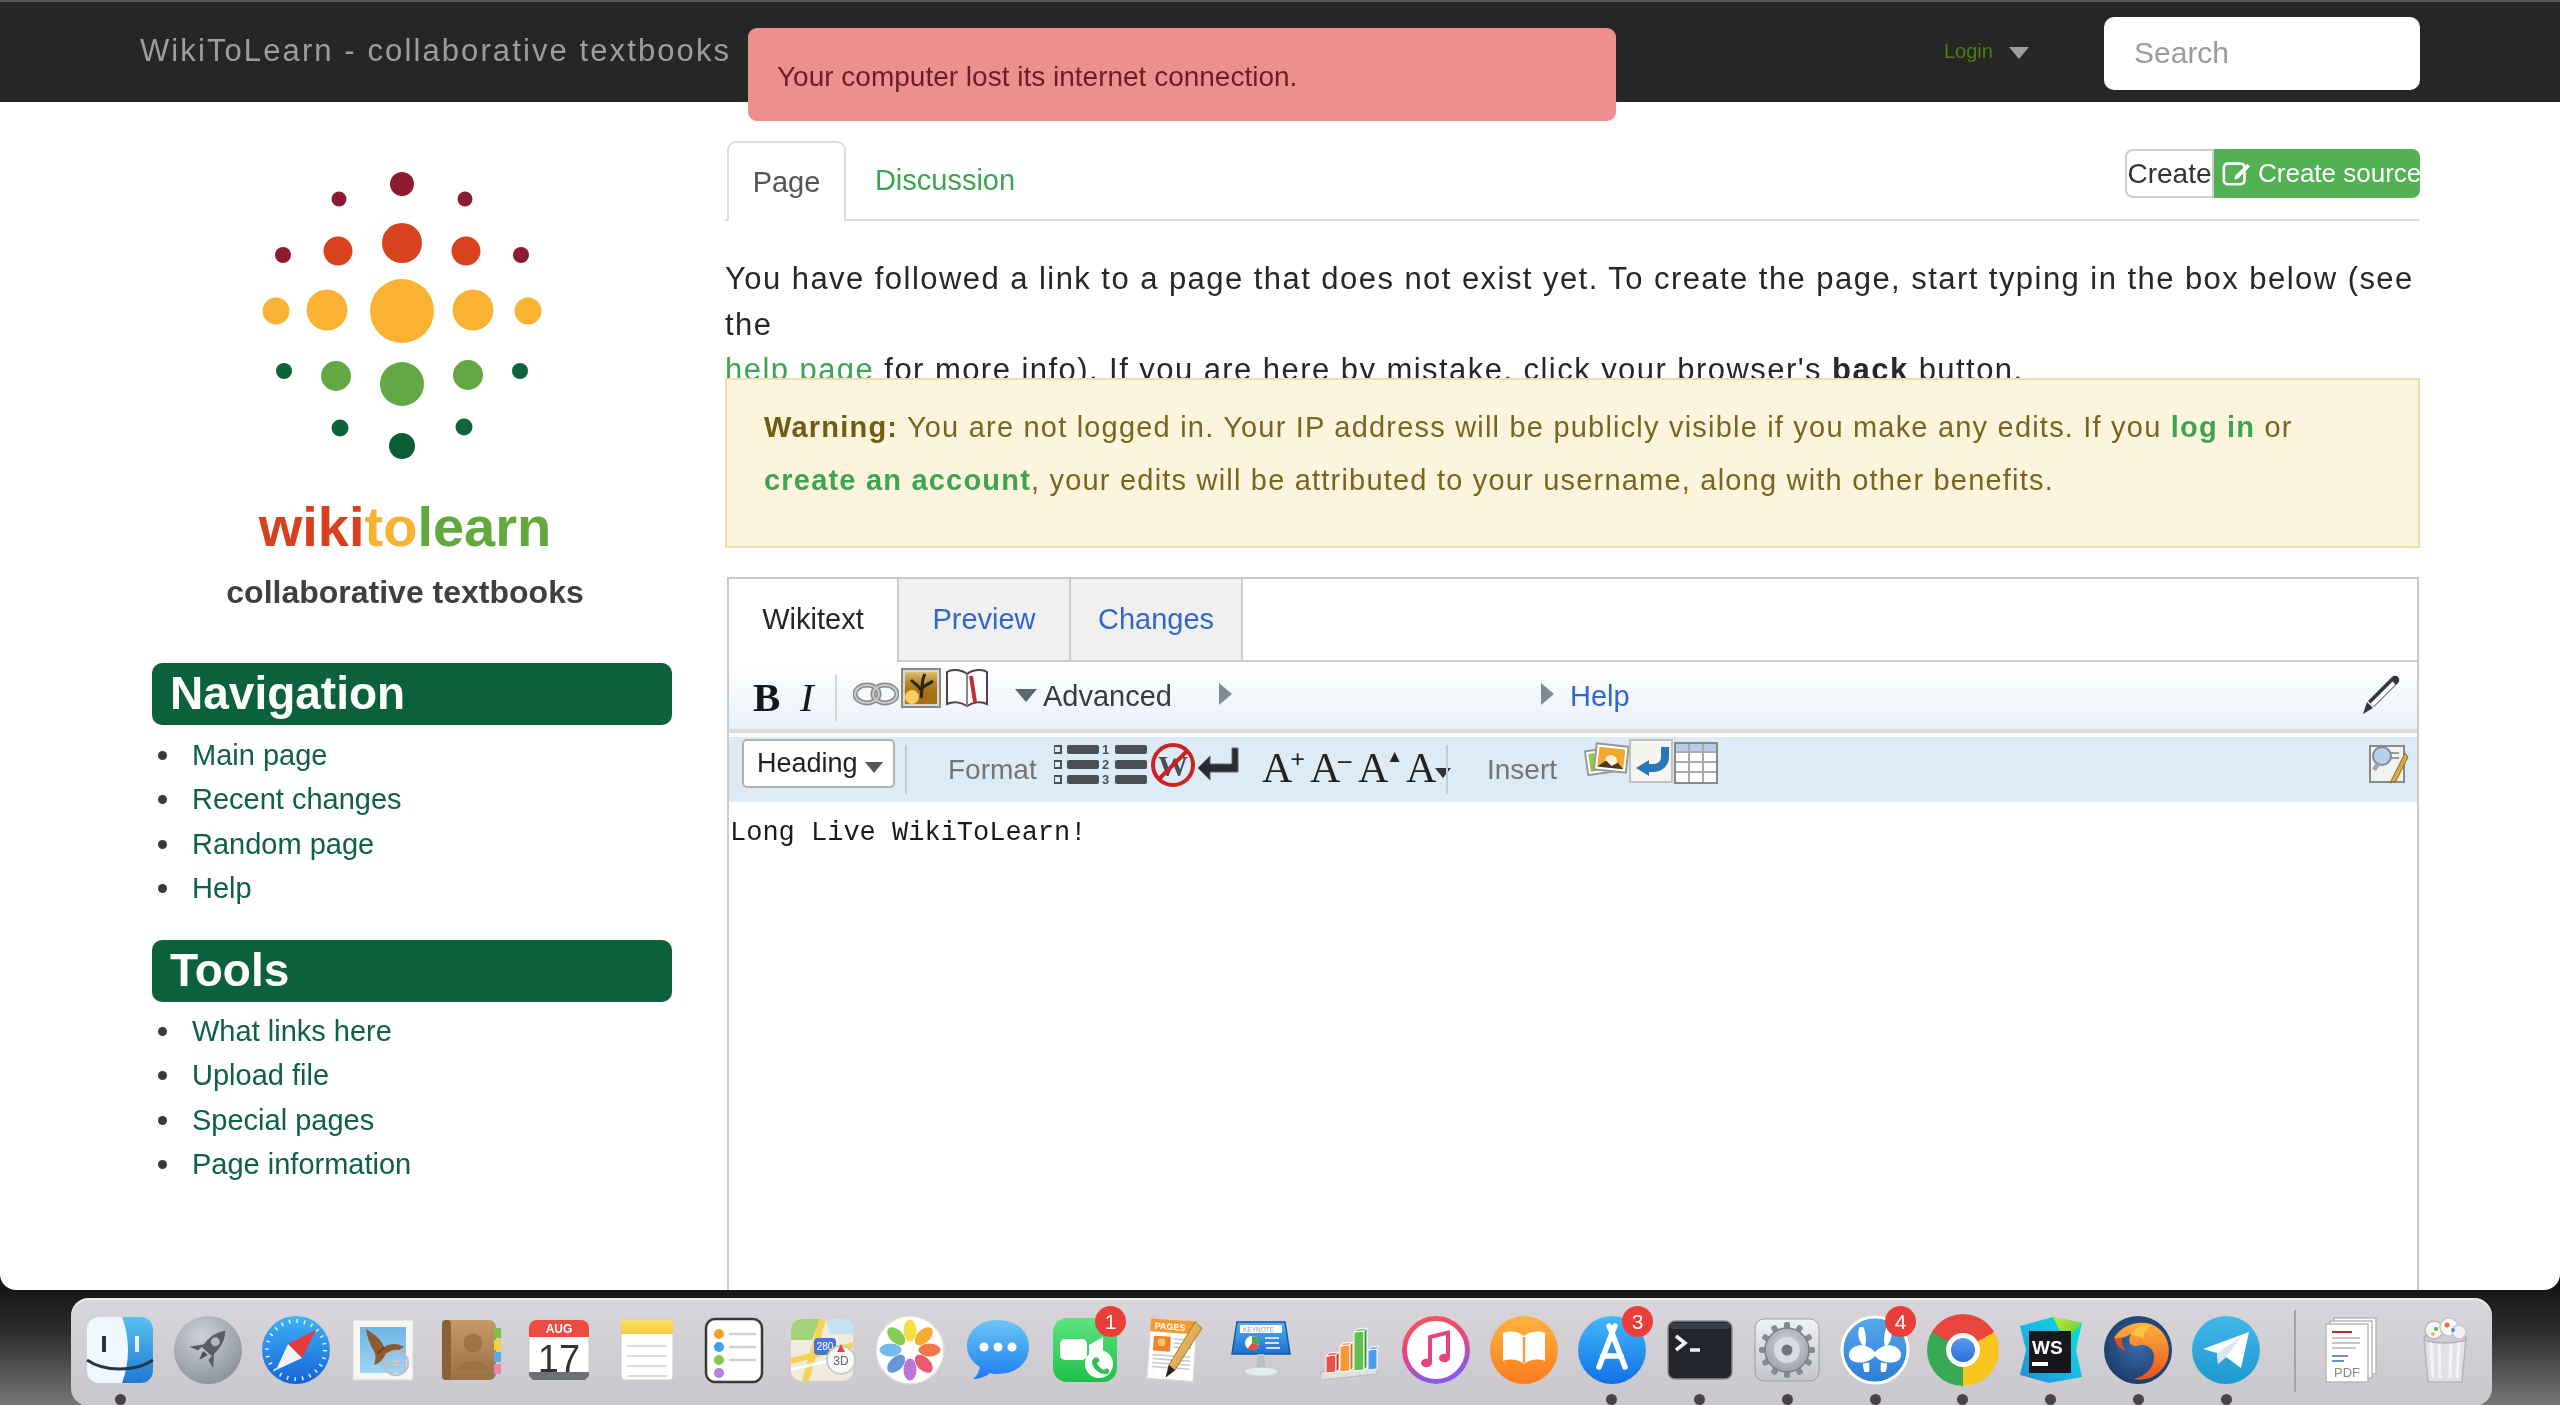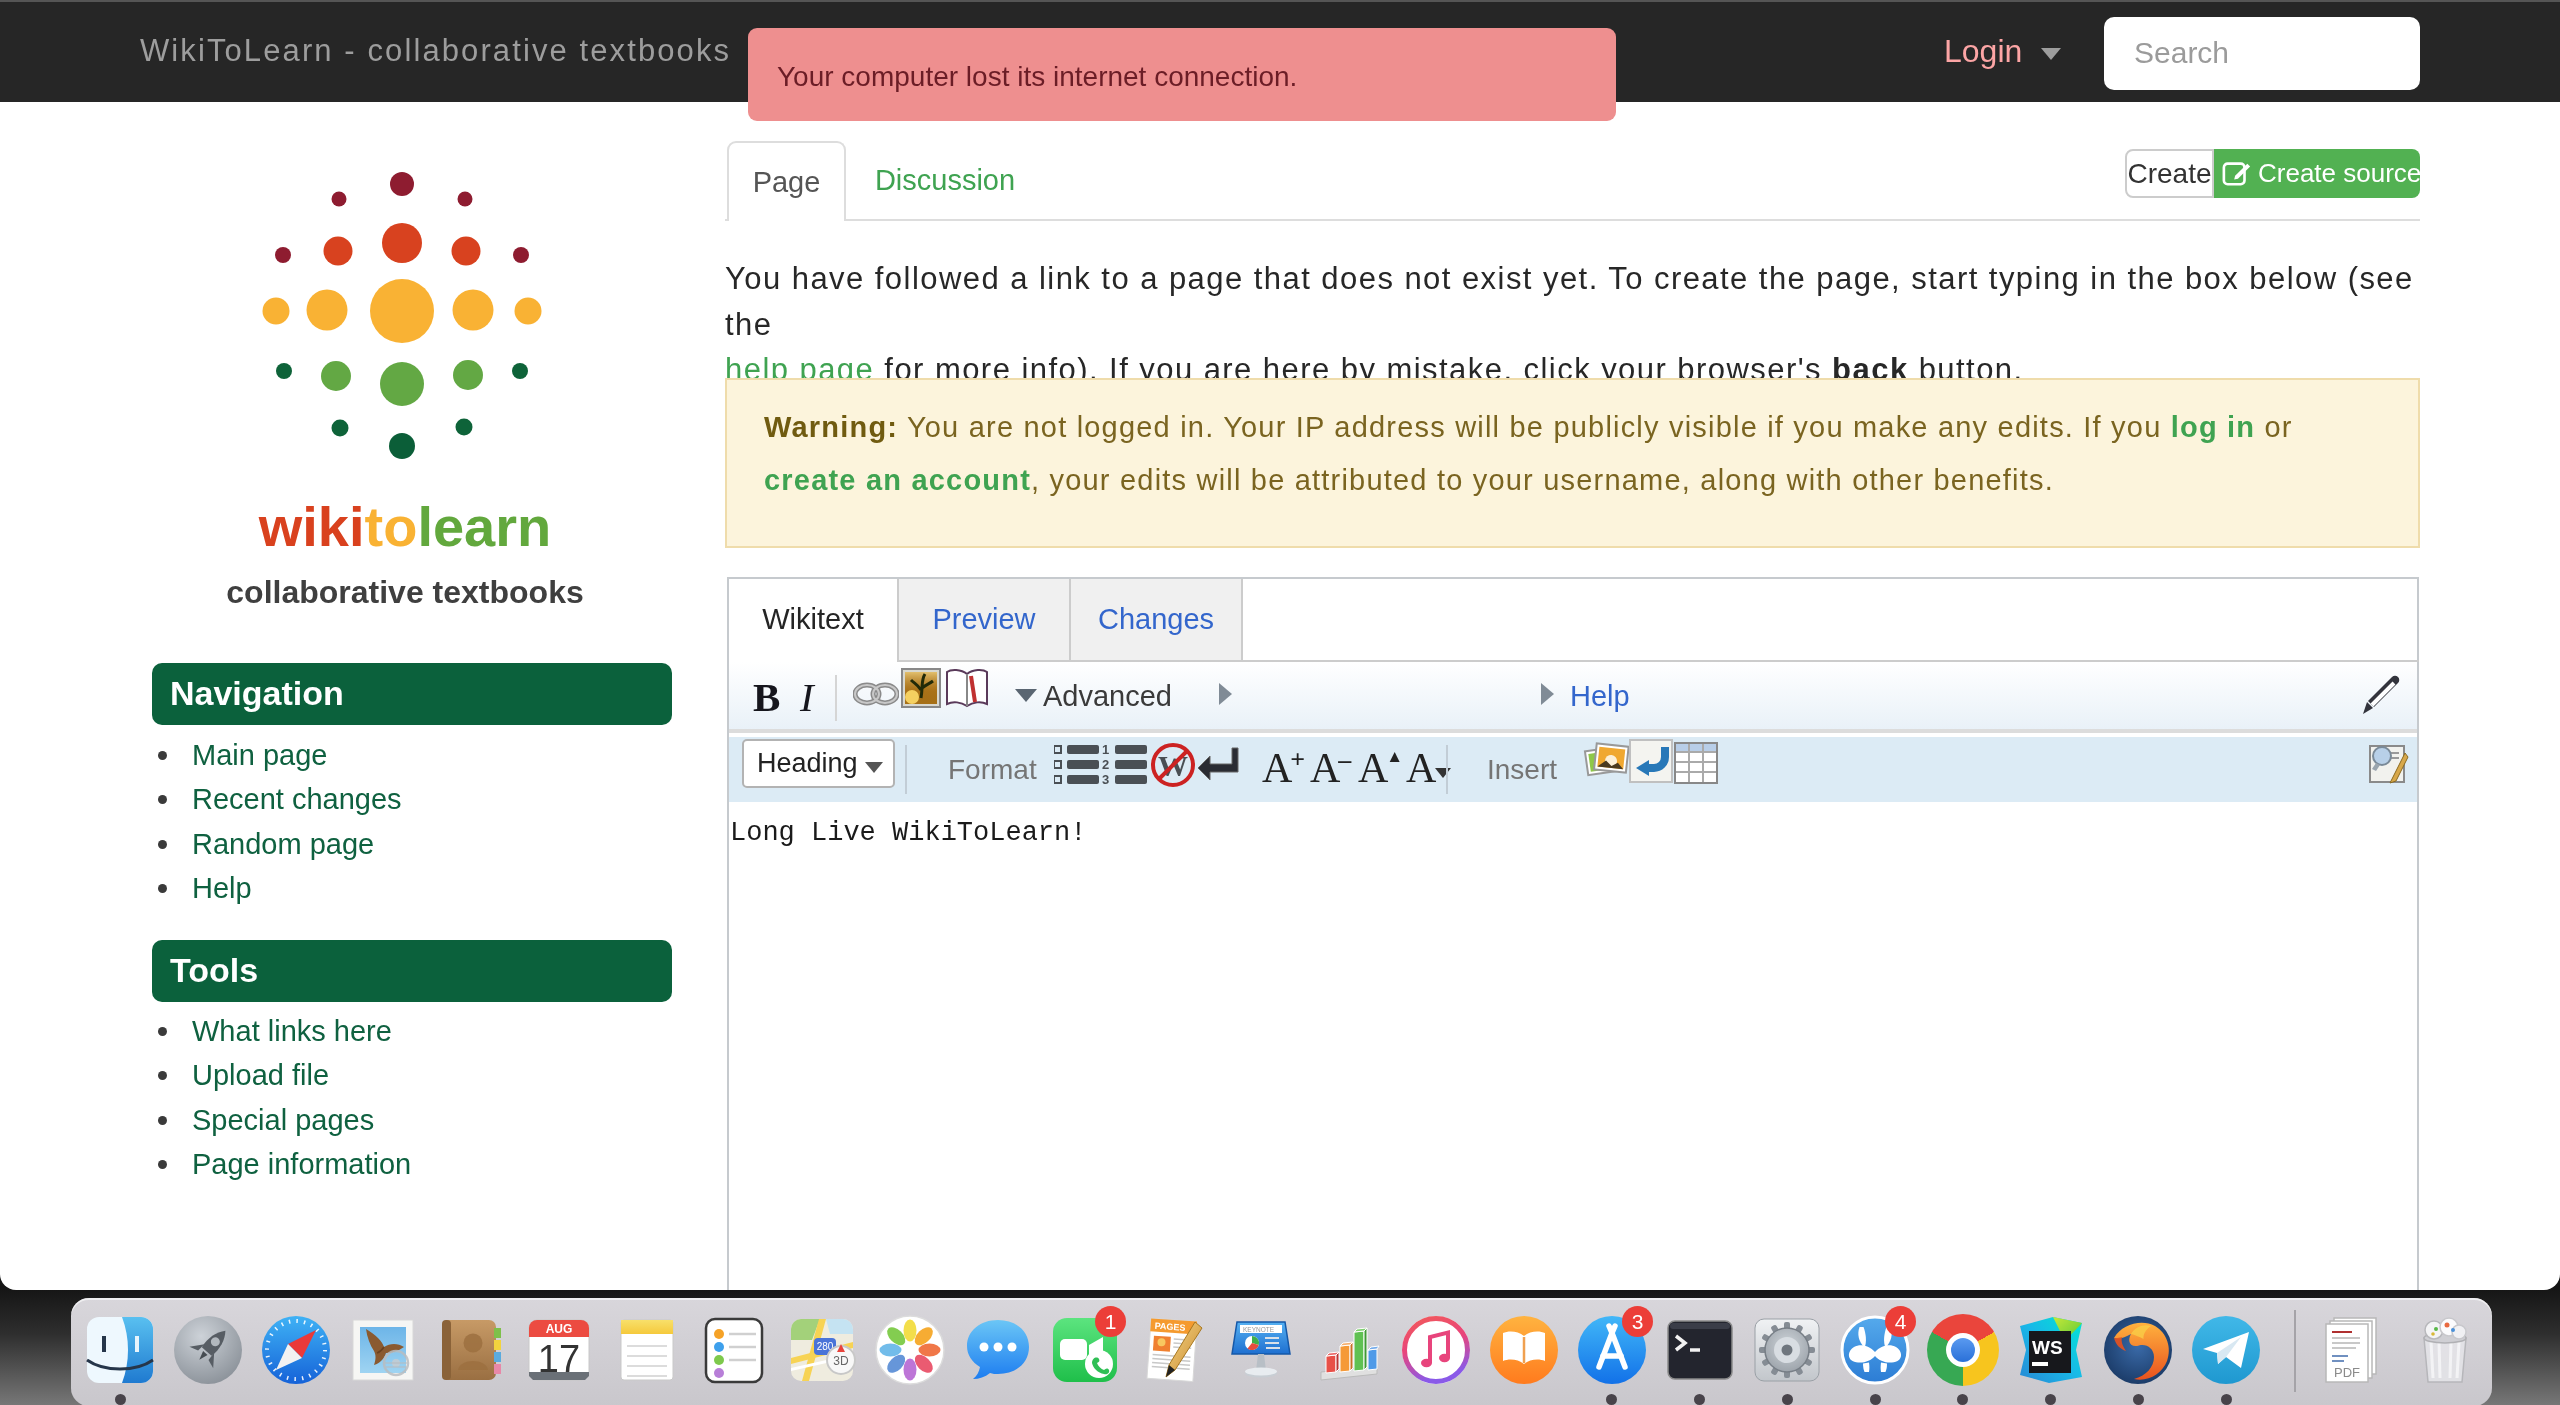--- a/index.html
+++ b/index.html
@@ -5,38 +5,38 @@
   * { box-sizing: border-box; margin:0; padding:0; }
   html,body { width:2560px; height:1405px; overflow:hidden; }
   body { font-family:"Liberation Sans",sans-serif; background:#151515; position:relative; }
   #desk { position:absolute; left:0; top:1286px; width:2560px; height:119px;
           background:linear-gradient(#141414,#2e2e2e 40%,#777); }
   #win { position:absolute; left:0; top:0; width:2560px; height:1290px; background:#fff;
          border-radius:0 0 16px 16px; }
   #navbar { position:absolute; left:0; top:0; width:2560px; height:102px; background:#262626; }
   #topline { position:absolute; left:0; top:0; width:2560px; height:2px; background:#555; }
   #brand { position:absolute; left:140px; top:0; height:102px; line-height:102px; font-size:31px; color:#9d9d9d; letter-spacing:2.1px; }
-  #login { position:absolute; left:1944px; top:0; height:106px; line-height:102px; font-size:32px; color:#fca5a5; }
+  #login { position:absolute; left:1944px; top:0; height:106px; line-height:102px; font-size:20px; color:#4d7c0f; }
   #login .caret { display:inline-block; width:0; height:0; border-left:10px solid transparent;
      border-right:10px solid transparent; border-top:12px solid #9d9d9d; margin-left:10px; vertical-align:middle; }
   #search { position:absolute; left:2104px; top:17px; width:316px; height:73px; background:#fff; border-radius:10px; }
   #search span { position:absolute; left:30px; top:0; line-height:71px; font-size:30px; color:#9b9b9b; }
   #banner { position:absolute; left:748px; top:28px; width:868px; height:93px; background:#ee8f8f;
             border-radius:9px; z-index:5; }
   #banner span { position:absolute; left:29px; top:0; line-height:97px; font-size:28px; color:#6b1d26; }
 
   
   #logo { position:absolute; left:255px; top:160px; }
   #wtl { position:absolute; left:150px; top:494px; width:510px; text-align:center; font-size:56px;
          font-weight:bold; }
   #wtl .w1{color:#d9411e} #wtl .w2{color:#f9b233} #wtl .w3{color:#62a83d}
   #sub { position:absolute; left:150px; top:574px; width:510px; text-align:center; font-size:32px;
          font-weight:bold; color:#3f3f3f; }
   .panel { position:absolute; left:152px; width:520px; height:62px; background:#0b613c; border-radius:10px;
-           color:#fff; font-weight:bold; font-size:34px; line-height:60px; padding-left:18px; }
+           color:#fff; font-weight:bold; font-size:46px; line-height:60px; padding-left:18px; }
   #nav1 { top:663px; } #nav2 { top:940px; }
   ul.side { position:absolute; left:152px; list-style:none; }
   ul.side li { height:44.4px; line-height:44.4px; font-size:29px; position:relative; padding-left:40px; }
   ul.side li a { color:#0f6140; text-decoration:none; }
   ul.side li:before { content:""; position:absolute; left:6px; top:18px; width:9px; height:9px;
                       border-radius:50%; background:#3a3a3a; }
   #list1 { top:733px; } #list2 { top:1009px; }
 
   
   #tabline { position:absolute; left:725px; top:219px; width:1695px; height:2px; background:#ddd; }

